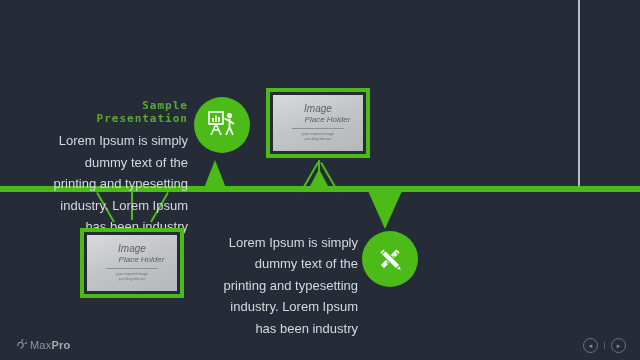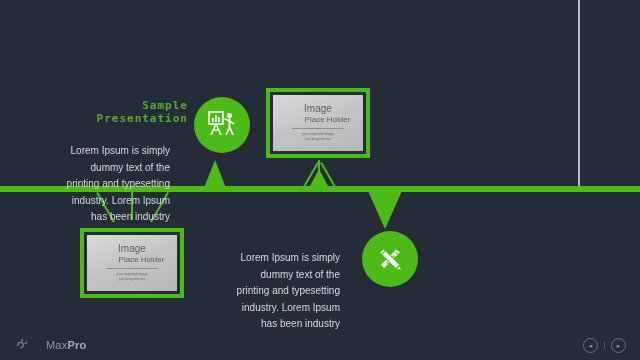--- a/index.html
+++ b/index.html
@@ -81,24 +81,24 @@
   .block-title {
     font-family: "DejaVu Sans Mono", "Liberation Mono", monospace;
     font-size: 11px;
     font-weight: bold;
     letter-spacing: 1px;
     color: #5aa832;
     margin: 0 0 5px 0;
     line-height: 1.2;
   }
   .block-body {
-    font-size: 10px;
+    font-size: 13px;
     line-height: 1.65;
     color: #d6d9dd;
-    margin: 18px;
+    margin: 0;
   }
   .align-right { text-align: right; }
 
   
   .img-ph {
     position: absolute;
     width: 104px;
     height: 70px;
     background: #4cbb17;
     padding: 4px;
@@ -114,20 +114,21 @@
   .img-ph-face {
     width: 100%;
     height: 100%;
     box-sizing: border-box;
     background: linear-gradient(160deg, #d9dadb 0%, #c3c4c6 48%, #b6b7b9 100%);
     display: flex;
     flex-direction: column;
     align-items: center;
     justify-content: center;
     color: #5c5f63;
+    font-style: italic;
   }
   .ph-big {
     font-size: 10px;
     line-height: 1.05;
     color: #5e6165;
   }
   .ph-mid {
     font-size: 8px;
     line-height: 1.25;
     color: #5e6165;
@@ -146,21 +147,21 @@
     color: #6b6e72;
   }
 
   
   .logo {
     position: absolute;
     left: 16px;
     top: 336px;
     display: flex;
     align-items: center;
-    gap: 19px;
+    gap: 3px;
     color: #8f949c;
   }
   .logo-text {
     font-size: 11px;
     letter-spacing: .2px;
   }
   .logo-text b { color: #a7acb3; font-weight: bold; }
 
   .nav {
     position: absolute;

